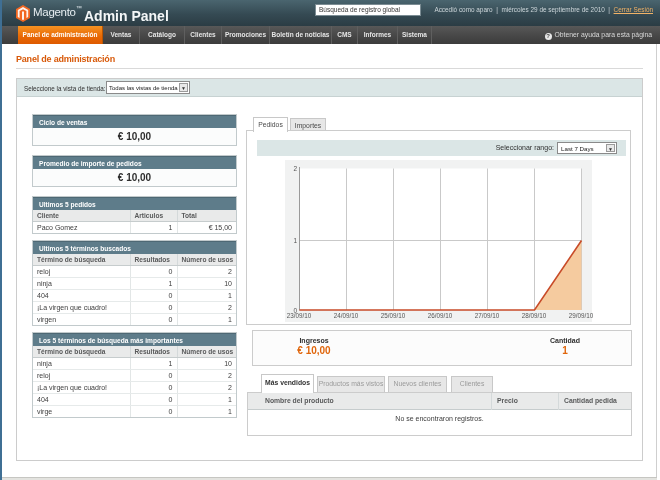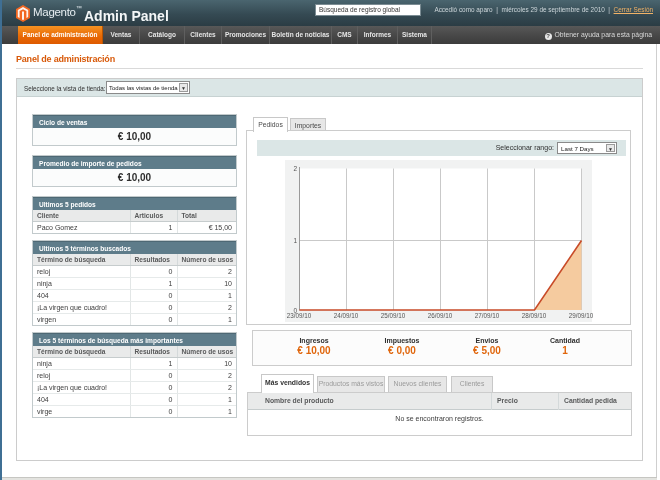--- a/index.html
+++ b/index.html
@@ -267,28 +267,20 @@
           <text x="296" y="158">29/09/10</text>
         </g>
       </svg>
     </div>
 
     <div class="abs" id="stats">
       <div class="stat" style="left:16px;">
           <div class="lb">Ingresos</div>
           <div class="vl">€ 10,00</div>
         </div>
-      <div class="stat" style="left:104px;">
-          <div class="lb">Impuestos</div>
-          <div class="vl">€ 0,00</div>
-        </div>
-      <div class="stat" style="left:189px;">
-          <div class="lb">Envios</div>
-          <div class="vl">€ 5,00</div>
-        </div>
       <div class="stat" style="left:267px;">
           <div class="lb">Cantidad</div>
           <div class="vl">1</div>
         </div>
     </div>
 
     <div class="toptab on" style="left:244px;top:295px;width:53px;height:19px;line-height:15px;font-weight:bold;color:#333;">Más vendidos</div>
     <div class="toptab" style="left:300px;top:297px;width:68px;height:16px;color:#9a9a9a;">Productos más vistos</div>
     <div class="toptab" style="left:371px;top:297px;width:59px;height:16px;color:#9a9a9a;">Nuevos clientes</div>
     <div class="toptab" style="left:434px;top:297px;width:42px;height:16px;color:#9a9a9a;">Clientes</div>

